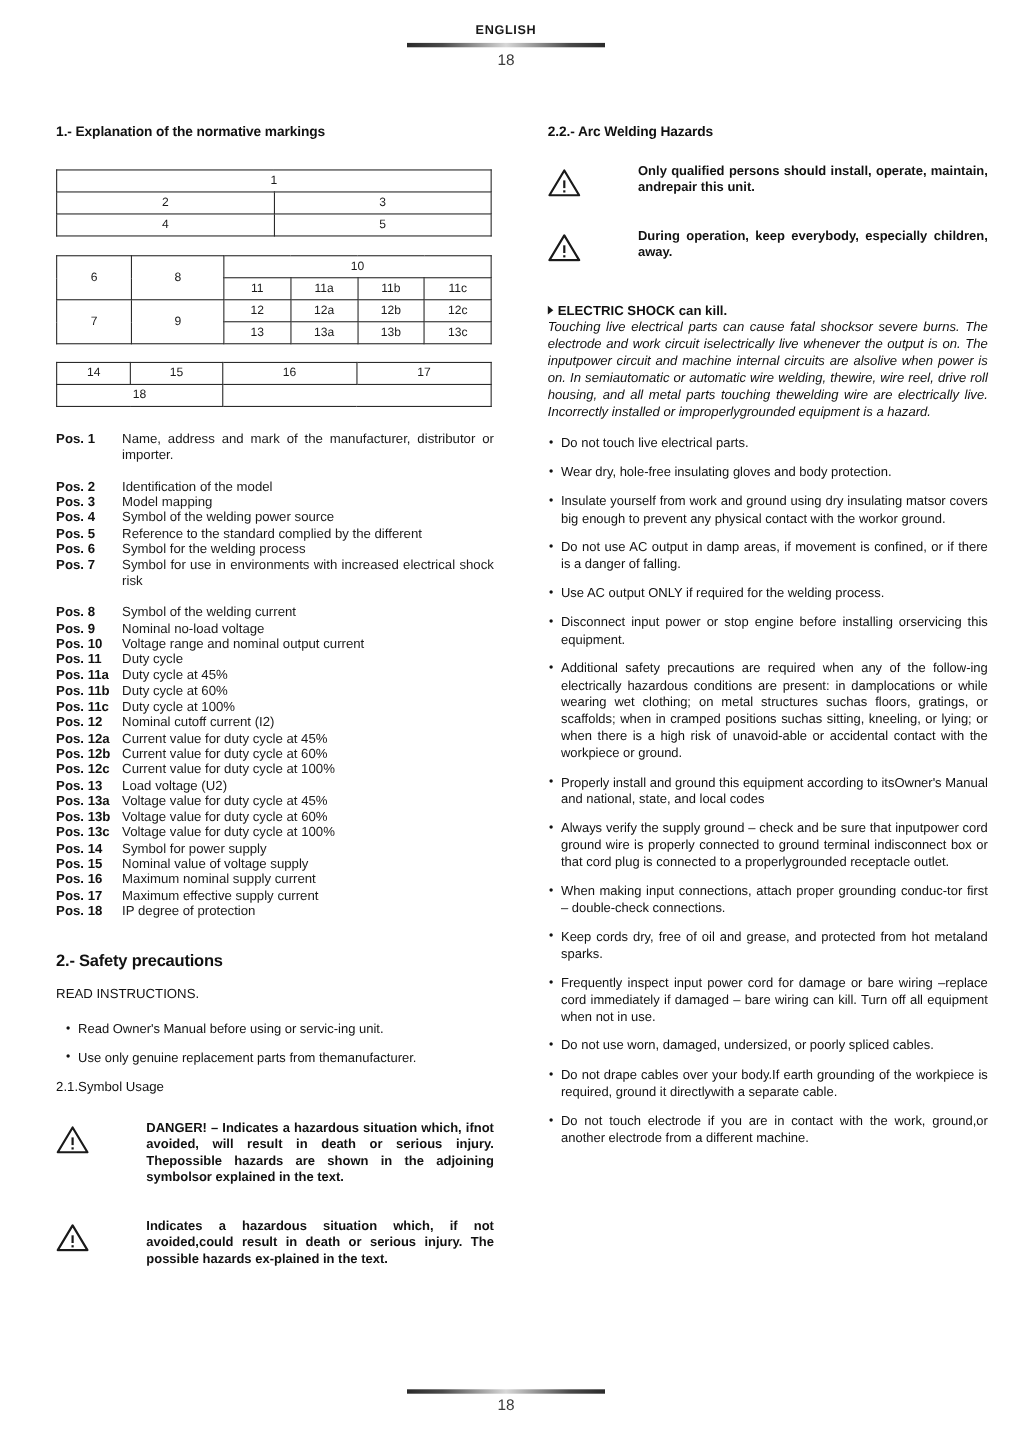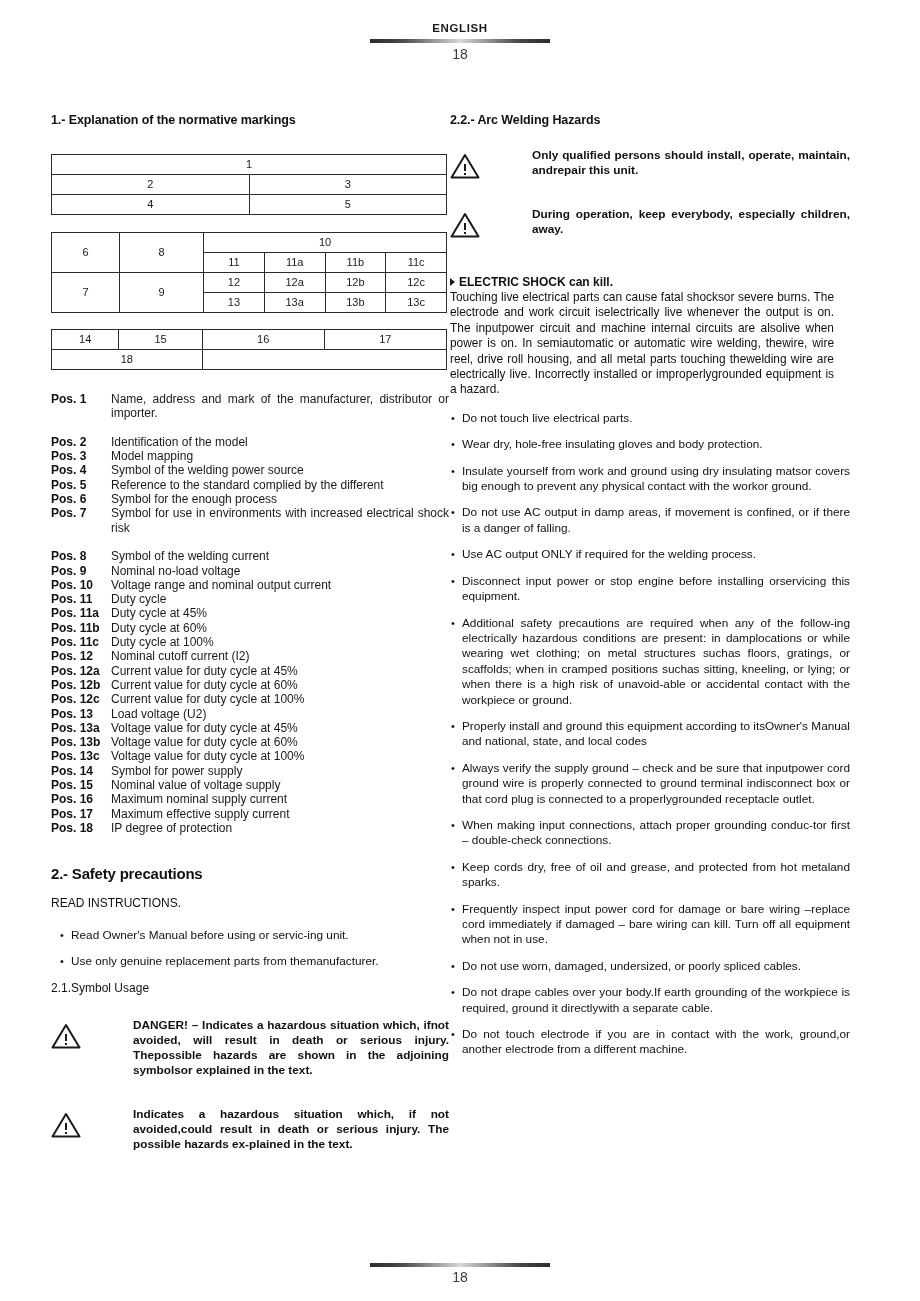--- a/index.html
+++ b/index.html
@@ -65,21 +65,21 @@
 
   
   .col-left {
     position: absolute;
     left: 51px;
     top: 113px;
     width: 398px;
   }
   .col-right {
     position: absolute;
-    left: 450px;
+    left: 498px;
     top: 113px;
     width: 400px;
   }
 
   h2.section {
     font-size: 12.5px;
     font-weight: bold;
     margin: 0 0 6px 0;
     letter-spacing: -0.1px;
   }
@@ -205,21 +205,22 @@
     display: inline-block;
     width: 0; height: 0;
     border-top: 4px solid transparent;
     border-bottom: 4px solid transparent;
     border-left: 5px solid #1a1a1a;
   }
   .es-body {
     font-size: 11.9px;
     line-height: 15.4px;
     text-align: justify;
-    margin: 0 16px 13px 0;
+    margin: 0 0 13px 0;
+    font-style: italic;
   }
 
   .spacer-14 { height: 14px; }
   .spacer-22 { height: 22px; }
   .spacer-30 { height: 30px; }
 </style>
 </head>
 <body>
 
 <div class="page">
@@ -319,21 +320,21 @@
       <div class="posrow">
         <div class="poskey">Pos. 4</div>
         <div class="posval">Symbol of the welding power source</div>
       </div>
       <div class="posrow">
         <div class="poskey">Pos. 5</div>
         <div class="posval">Reference to the standard complied by the different</div>
       </div>
       <div class="posrow">
         <div class="poskey">Pos. 6</div>
-        <div class="posval">Symbol for the enough process</div>
+        <div class="posval">Symbol for the welding process</div>
       </div>
       <div class="posrow">
         <div class="poskey">Pos. 7</div>
         <div class="posval j">Symbol for use in environments with increased electrical shock risk</div>
       </div>
       <div class="posrow">
         <div class="poskey">Pos. 8</div>
         <div class="posval">Symbol of the welding current</div>
       </div>
       <div class="posrow">

